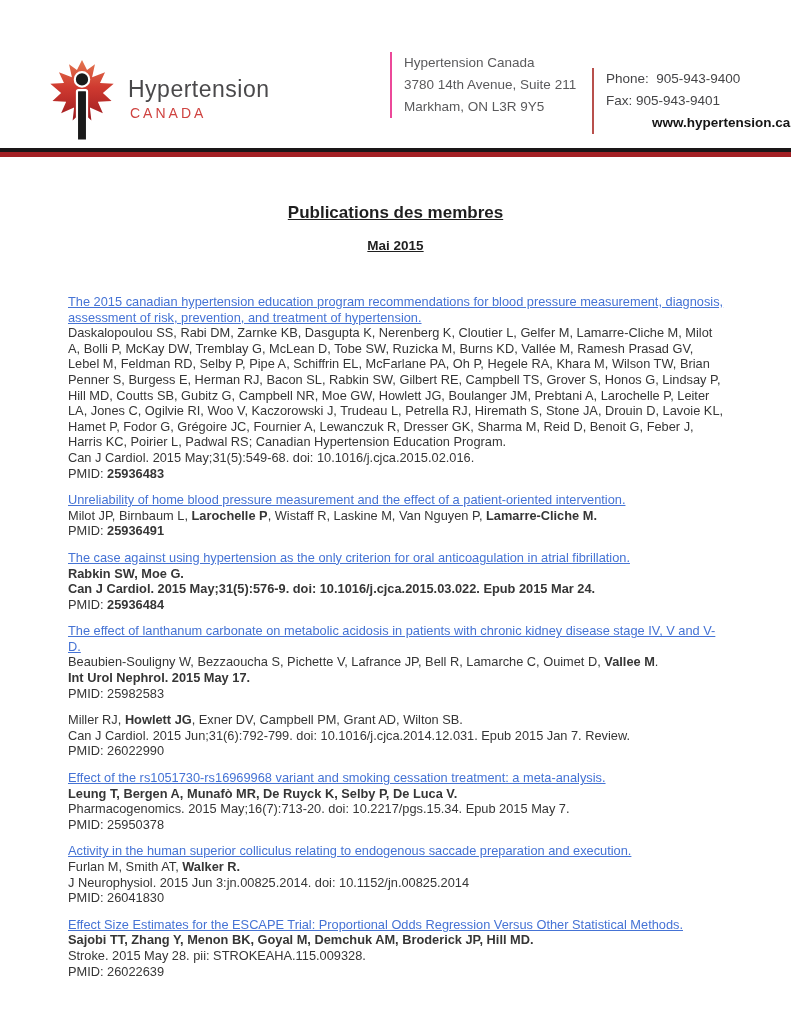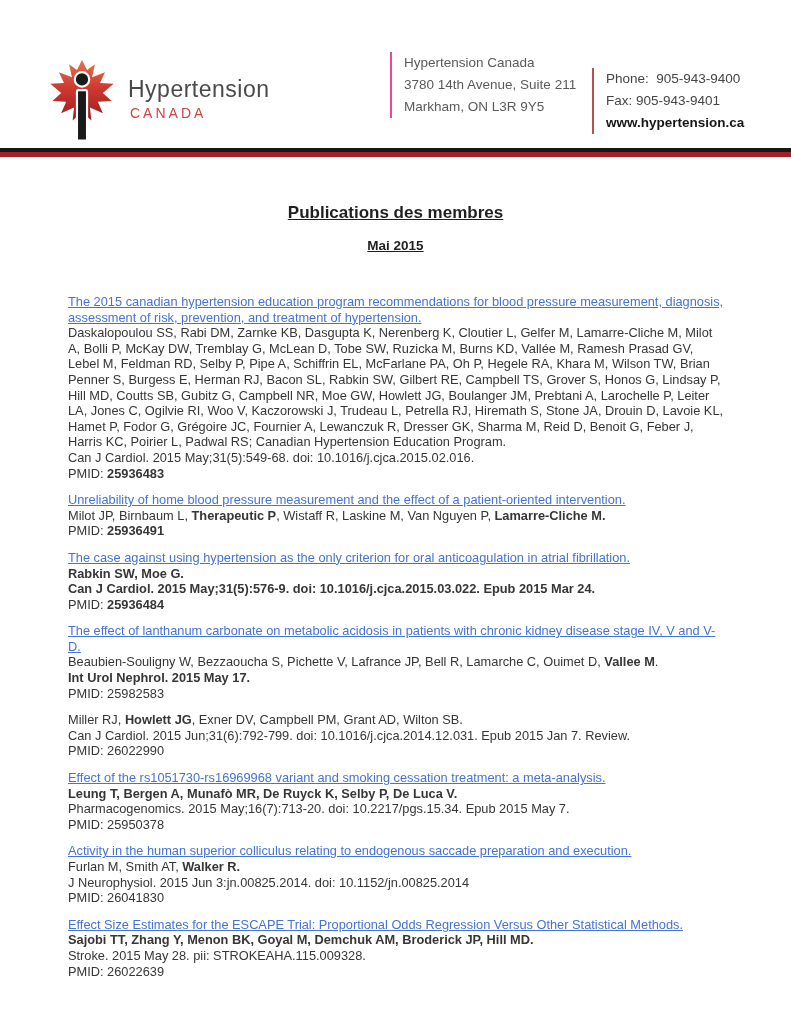--- a/index.html
+++ b/index.html
@@ -19,21 +19,21 @@
   .addr {
     position:absolute; left:390px; top:52px; padding-left:12px;
     border-left:2px solid #ec4899; min-height:64px;
   }
   .addr-line { font-size:13.5px; line-height:22px; color:#5a5a5c; white-space:pre; }
   .contact {
     position:absolute; left:592px; top:68px; padding-left:12px;
     border-left:2px solid #b8504c; min-height:64px;
   }
   .contact-line { font-size:13.5px; line-height:22px; color:#454547; white-space:pre; }
-  .contact-line.site { font-weight:bold; color:#161616; }
+  .contact-line.site { font-weight:bold; color:#161616;margin-left:46px; }
   
   .rule-black { height:4px; background:#1a1718; }
   .rule-red { height:5px; background:#a32024; }
   
   .doc-title {
     margin-top:46px; text-align:center; font-size:17px; font-weight:bold;
     text-decoration:underline; color:#1f1f1f;
   }
   .doc-subtitle {
     margin-top:15px; text-align:center; font-size:13.5px; font-weight:bold;
@@ -95,21 +95,21 @@
   <div class="pub-list">
   <div class="pub">
     <div><a class="pub-title">The 2015 canadian hypertension education program recommendations for blood pressure measurement, diagnosis, assessment of risk, prevention, and treatment of hypertension.</a></div>
     <div class="pub-authors"><span>Daskalopoulou SS, Rabi DM, Zarnke KB, Dasgupta K, Nerenberg K, Cloutier L, Gelfer M, Lamarre-Cliche M, Milot A, Bolli P, McKay DW, Tremblay G, McLean D, Tobe SW, Ruzicka M, Burns KD, Vallée M, Ramesh Prasad GV, Lebel M, Feldman RD, Selby P, Pipe A, Schiffrin EL, McFarlane PA, Oh P, Hegele RA, Khara M, Wilson TW, Brian Penner S, Burgess E, Herman RJ, Bacon SL, Rabkin SW, Gilbert RE, Campbell TS, Grover S, Honos G, Lindsay P, Hill MD, Coutts SB, Gubitz G, Campbell NR, Moe GW, Howlett JG, Boulanger JM, Prebtani A, Larochelle P, Leiter LA, Jones C, Ogilvie RI, Woo V, Kaczorowski J, Trudeau L, Petrella RJ, Hiremath S, Stone JA, Drouin D, Lavoie KL, Hamet P, Fodor G, Grégoire JC, Fournier A, Lewanczuk R, Dresser GK, Sharma M, Reid D, Benoit G, Feber J, Harris KC, Poirier L, Padwal RS; Canadian Hypertension Education Program.</span></div>
     <div class="pub-citation">Can J Cardiol. 2015 May;31(5):549-68. doi: 10.1016/j.cjca.2015.02.016.</div>
     <div class="pub-pmid"><span>PMID: </span><span class="b">25936483</span></div>
   </div>
 
   <div class="pub">
     <div><a class="pub-title">Unreliability of home blood pressure measurement and the effect of a patient-oriented intervention.</a></div>
-    <div class="pub-authors"><span>Milot JP, Birnbaum L, </span><span class="b">Therapeutic P</span><span>, Wistaff R, Laskine M, Van Nguyen P, </span><span class="b">Lamarre-Cliche M.</span></div>
+    <div class="pub-authors"><span>Milot JP, Birnbaum L, </span><span class="b">Larochelle P</span><span>, Wistaff R, Laskine M, Van Nguyen P, </span><span class="b">Lamarre-Cliche M.</span></div>
     <div class="pub-pmid"><span>PMID: </span><span class="b">25936491</span></div>
   </div>
 
   <div class="pub">
     <div><a class="pub-title">The case against using hypertension as the only criterion for oral anticoagulation in atrial fibrillation.</a></div>
     <div class="pub-authors"><span class="b">Rabkin SW, Moe G.</span></div>
     <div class="pub-citation b">Can J Cardiol. 2015 May;31(5):576-9. doi: 10.1016/j.cjca.2015.03.022. Epub 2015 Mar 24.</div>
     <div class="pub-pmid"><span>PMID: </span><span class="b">25936484</span></div>
   </div>
 

